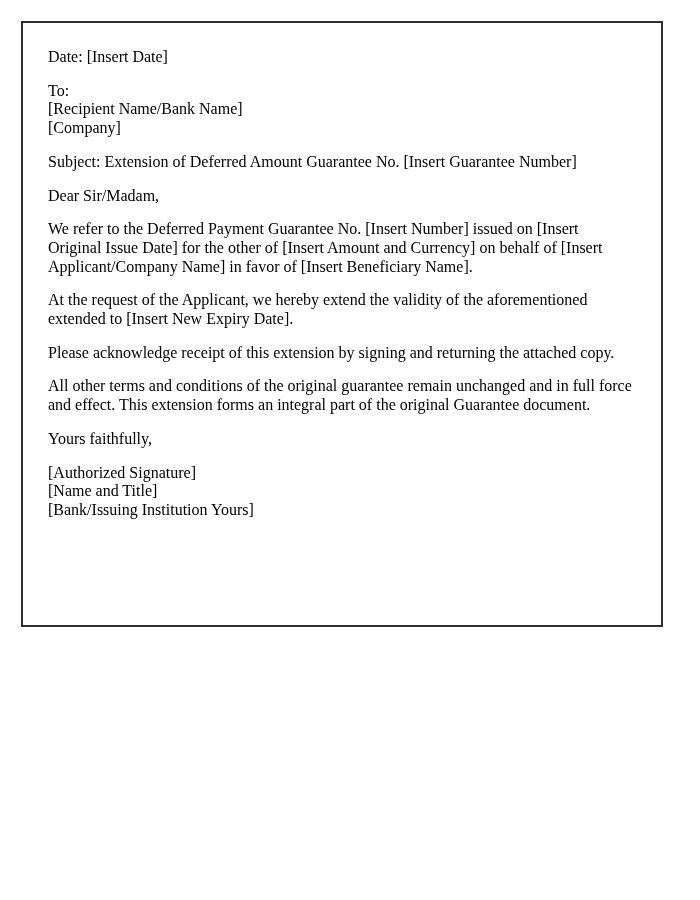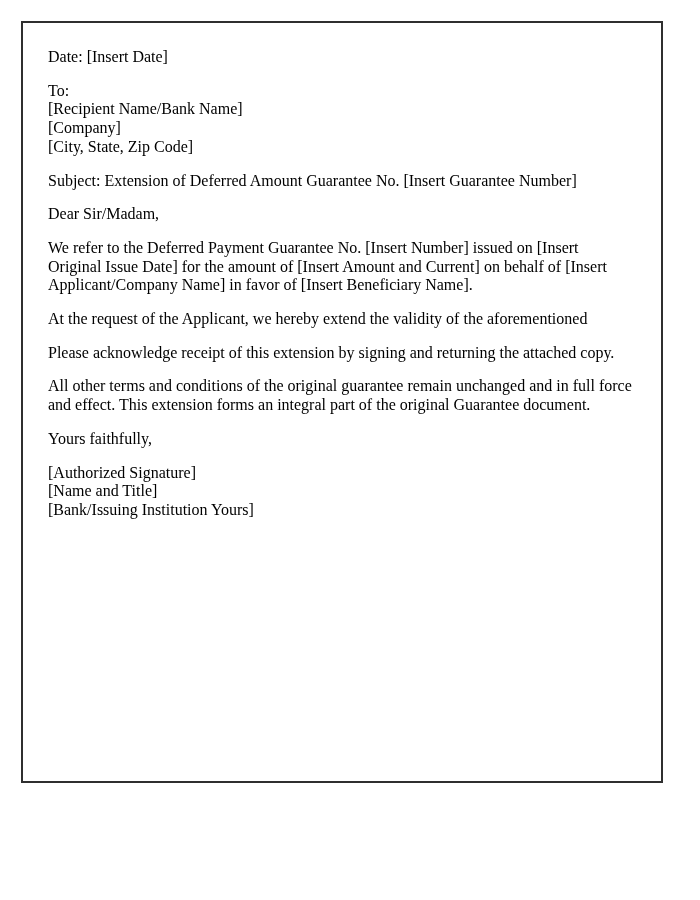--- a/index.html
+++ b/index.html
@@ -9,21 +9,21 @@
     width: 700px;
     height: 900px;
     background: var(--page-bg, #ffffff);
     overflow: hidden;
   }
   .letter-frame {
     position: absolute;
     left: 21px;
     top: 21px;
     width: 642px;
-    height: 762px;
+    height: 606px;
     border: 2px solid var(--border-color, #2f2f2f);
     background: var(--page-bg, #ffffff);
     padding: 10px 25px 0 25px;
   }
   .letter-body {
     font-family: "Liberation Serif", "DejaVu Serif", serif;
     font-size: 16px;
     line-height: 18.7px;
     color: var(--text-color, #000000);
   }
@@ -41,39 +41,39 @@
   <div class="letter-body">
 
     <div class="para">
       <div class="line">Date: [Insert Date]</div>
     </div>
 
     <div class="para">
       <div class="line">To:</div>
       <div class="line">[Recipient Name/Bank Name]</div>
       <div class="line">[Company]</div>
-      <div class="line">[City, State, Zip Code]</div>
     </div>
 
     <div class="para">
       <div class="line">Subject: Extension of Deferred Amount Guarantee No. [Insert Guarantee Number]</div>
     </div>
 
     <div class="para">
       <div class="line">Dear Sir/Madam,</div>
     </div>
 
     <div class="para">
       <div class="line">We refer to the Deferred Payment Guarantee No. [Insert Number] issued on [Insert</div>
-      <div class="line">Original Issue Date] for the amount of [Insert Amount and Current] on behalf of [Insert</div>
+      <div class="line">Original Issue Date] for the other of [Insert Amount and Currency] on behalf of [Insert</div>
       <div class="line">Applicant/Company Name] in favor of [Insert Beneficiary Name].</div>
     </div>
 
     <div class="para">
       <div class="line">At the request of the Applicant, we hereby extend the validity of the aforementioned</div>
+      <div class="line">extended to [Insert New Expiry Date].</div>
     </div>
 
     <div class="para">
       <div class="line">Please acknowledge receipt of this extension by signing and returning the attached copy.</div>
     </div>
 
     <div class="para">
       <div class="line">All other terms and conditions of the original guarantee remain unchanged and in full force</div>
       <div class="line">and effect. This extension forms an integral part of the original Guarantee document.</div>
     </div>

